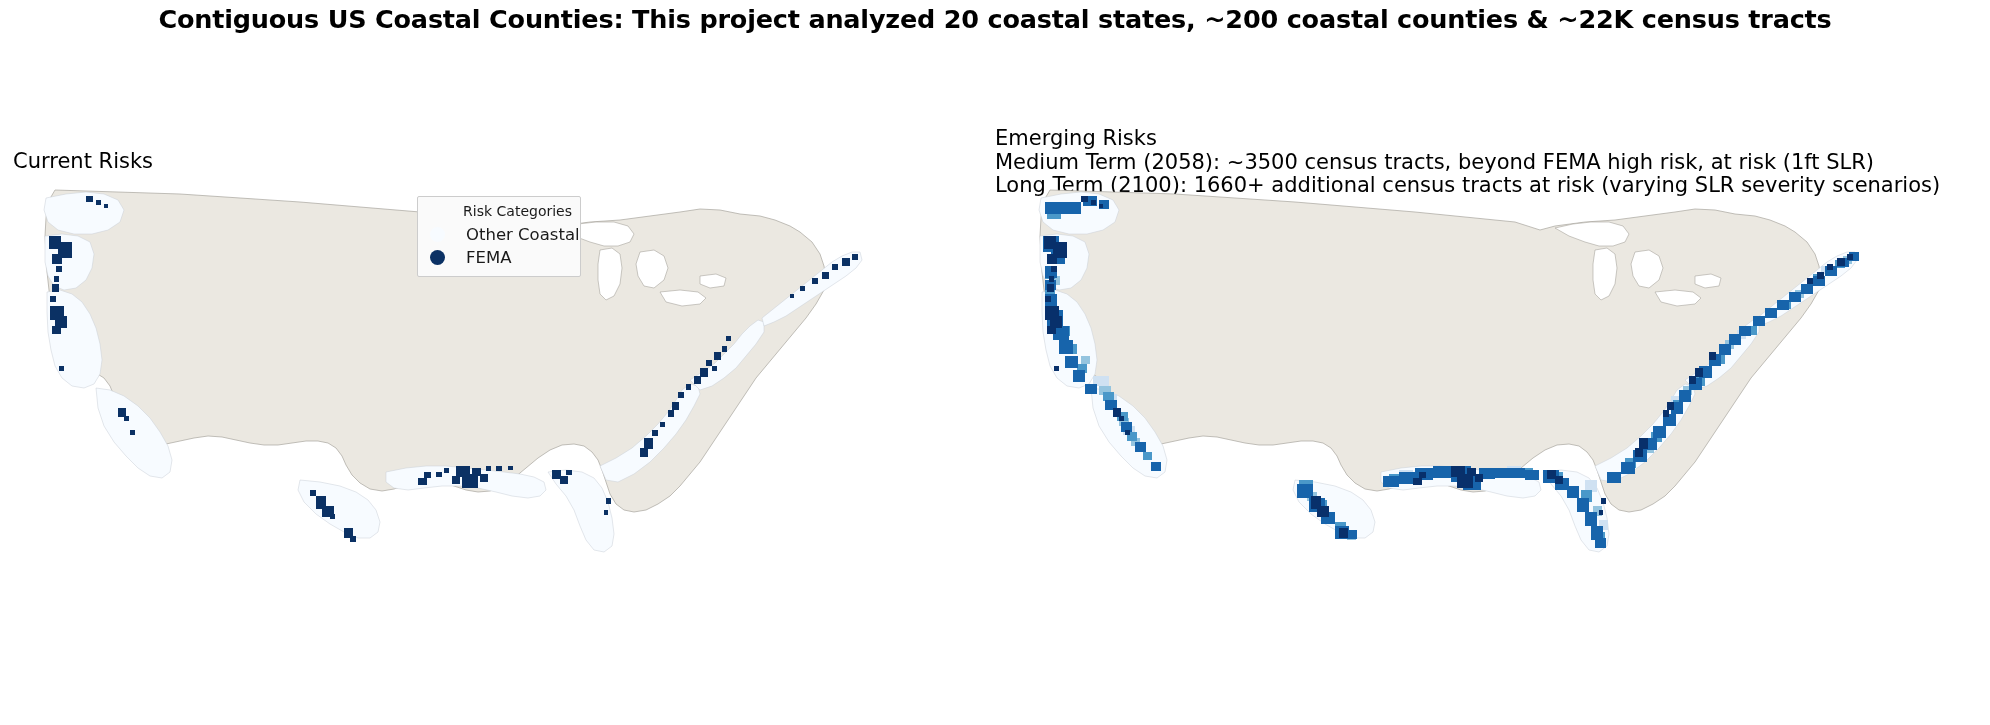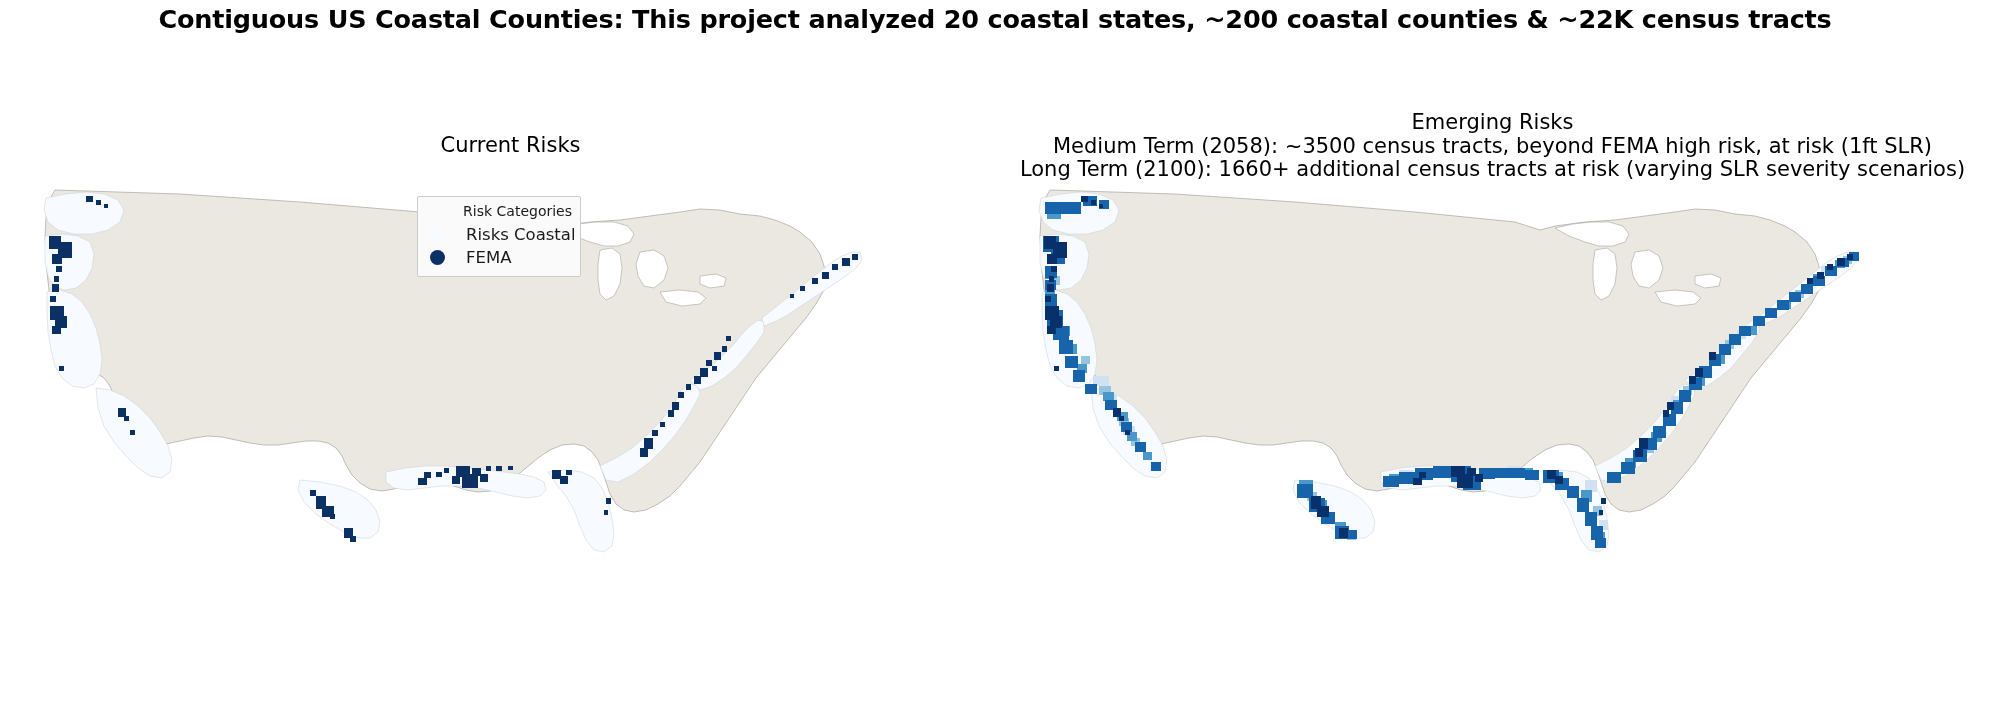--- a/index.html
+++ b/index.html
@@ -42,26 +42,27 @@
     top: 0;
     height: 725px;
   }
   #panel-left  { left: 0px;   width: 995px; }
   #panel-right { left: 995px; width: 995px; }
 
   .panel-title {
     position: absolute;
     left: 0;
     width: 995px;
-    text-align: center;
+    text-align: left;
     font-size: 21px;
     line-height: 23.5px;
     font-family: "DejaVu Sans", sans-serif;
     color: #000000;
     white-space: nowrap;
+    margin-top: 16px;
   }
   #title-left  { top: 134px; padding-left: 13px; }
   #title-right { top: 111px; }
 
   .map-wrap {
     position: absolute;
     left: 0;
     top: 180px;
     width: 995px;
     height: 520px;
@@ -338,21 +339,21 @@
         </g>
       </svg>
     </div>
 
     <div class="legend" id="legend-left">
       <div class="legend-title">Risk Categories</div>
       <div class="legend-row">
         <span class="legend-marker">
           <span class="dot" style="background:#f7fbff;"></span>
         </span>
-        <span class="legend-label">Risks Coastal</span>
+        <span class="legend-label">Other Coastal</span>
       </div>
       <div class="legend-row">
         <span class="legend-marker">
           <span class="dot" style="background:#0b3164;"></span>
         </span>
         <span class="legend-label">FEMA</span>
       </div>
     </div>
   </div>
 

